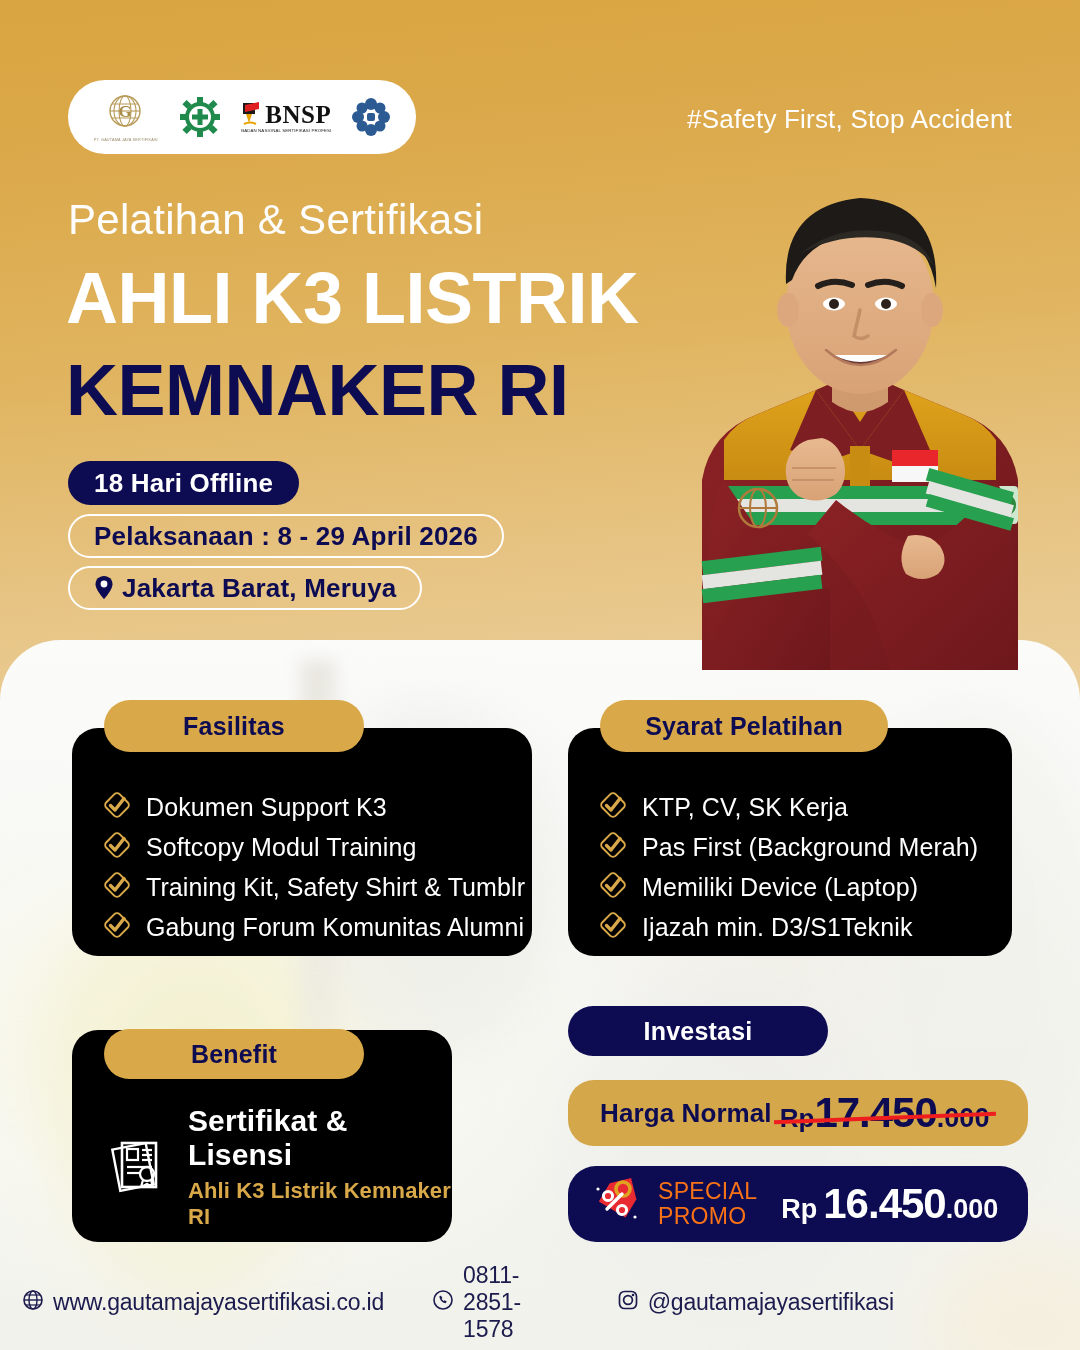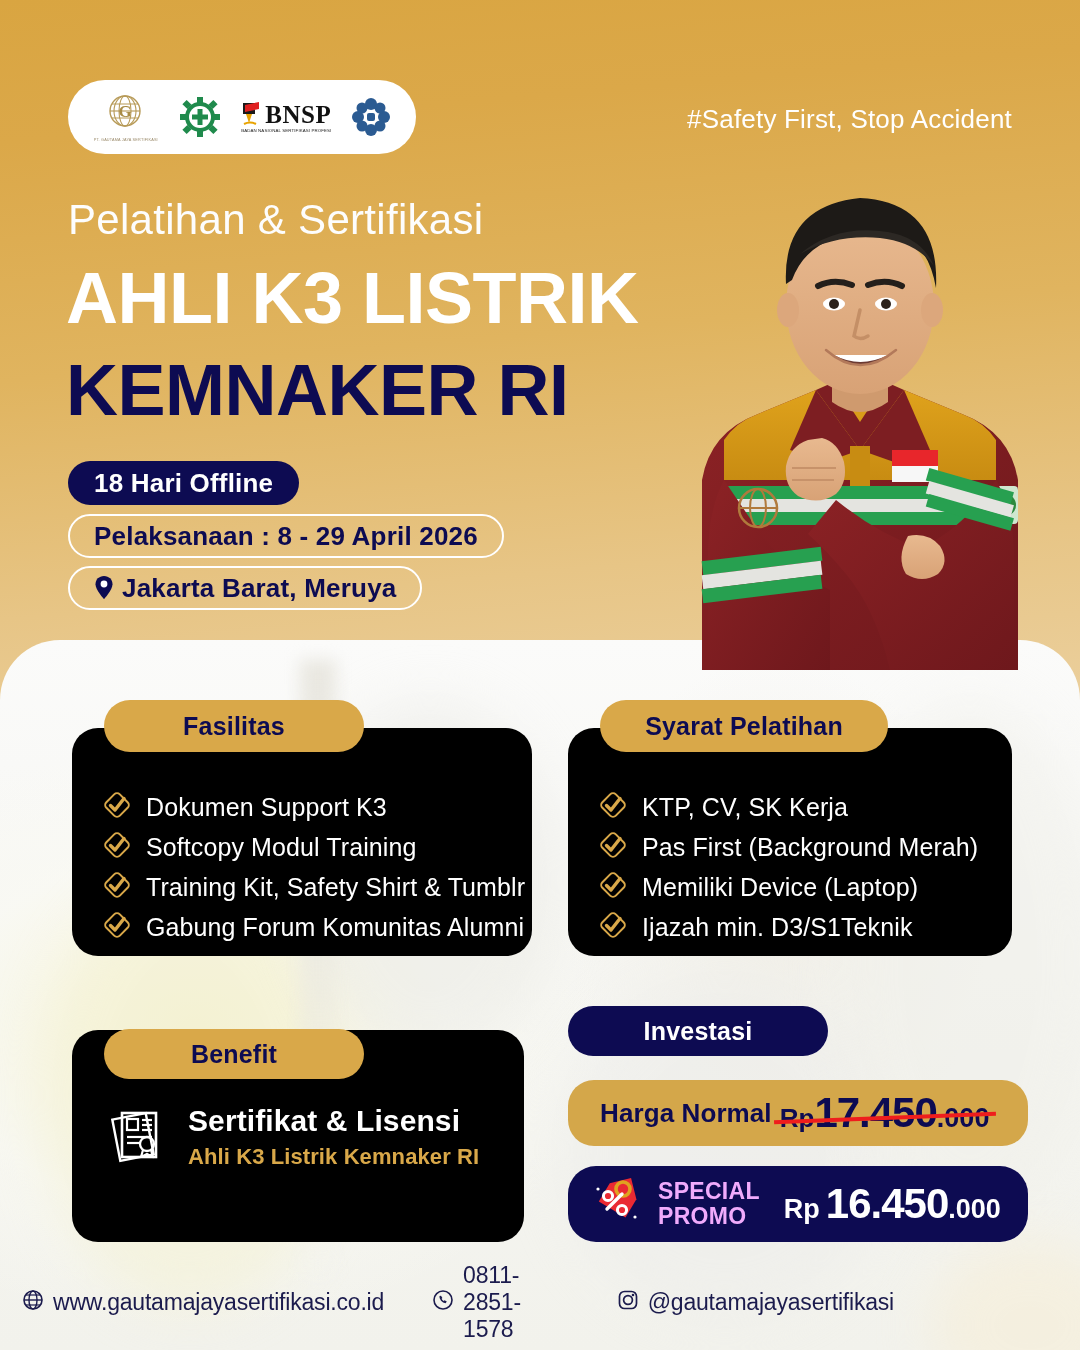--- a/index.html
+++ b/index.html
@@ -128,21 +128,21 @@
   .list-row { display:flex; align-items:center; gap:14px; }
   .list-text { color:#ffffff; font-size:25px; font-weight:400; letter-spacing:.1px; }
 
   
   #card-fasilitas { left:72px; top:728px; width:460px; height:228px; }
   #tab-fasilitas  { left:104px; top:700px; width:260px; height:52px; }
   
   #card-syarat    { left:568px; top:728px; width:444px; height:228px; }
   #tab-syarat     { left:600px; top:700px; width:288px; height:52px; }
   
-  #card-benefit   { left:72px; top:1030px; width:452px; height:212px;padding-left:8px; }
+  #card-benefit   { left:72px; top:1030px; width:380px; height:212px;padding-left:8px; }
   #tab-benefit    { left:104px; top:1004px; width:260px; height:50px;margin-top:25px; }
   
   #tab-investasi  { left:568px; top:1006px; width:260px; height:50px;
                     background:#0d0b52; color:#ffffff; }
 
   .benefit-inner {
     position:absolute; left:34px; top:74px;
     display:flex; align-items:center; gap:20px;
   }
   .benefit-title { color:#ffffff; font-size:30px; font-weight:700; letter-spacing:.1px; }
@@ -162,21 +162,21 @@
   .strike-line {
     position:absolute; left:-6px; right:-6px; top:56%;
     height:4px; background:#ef1d1d; transform:rotate(-2.2deg);
   }
 
   .price-promo {
     position:absolute; left:568px; top:1166px; width:460px; height:76px;
     background:#0d0b52; border-radius:28px;
     display:flex; align-items:center; padding-left:22px; gap:14px;
   }
-  .promo-label { color:#f0abfc; font-size:23px; font-weight:700; line-height:1.08; letter-spacing:.3px; }
+  .promo-label { color:#f97316; font-size:23px; font-weight:400; line-height:1.08; letter-spacing:.3px; }
   .promo-amount { display:flex; align-items:baseline; color:#ffffff; margin-left:10px; }
   .promo-amount .rp  { font-size:27px; font-weight:700; margin-right:6px; }
   .promo-amount .amt { font-size:42px; font-weight:700; letter-spacing:-1px; }
   .promo-amount .dec { font-size:27px; font-weight:700; }
 
   
   .footer {
     position:absolute; left:0; top:1262px; width:894px;
     display:flex; align-items:center; justify-content:center; gap:48px;
     color:#1b1b4d;

